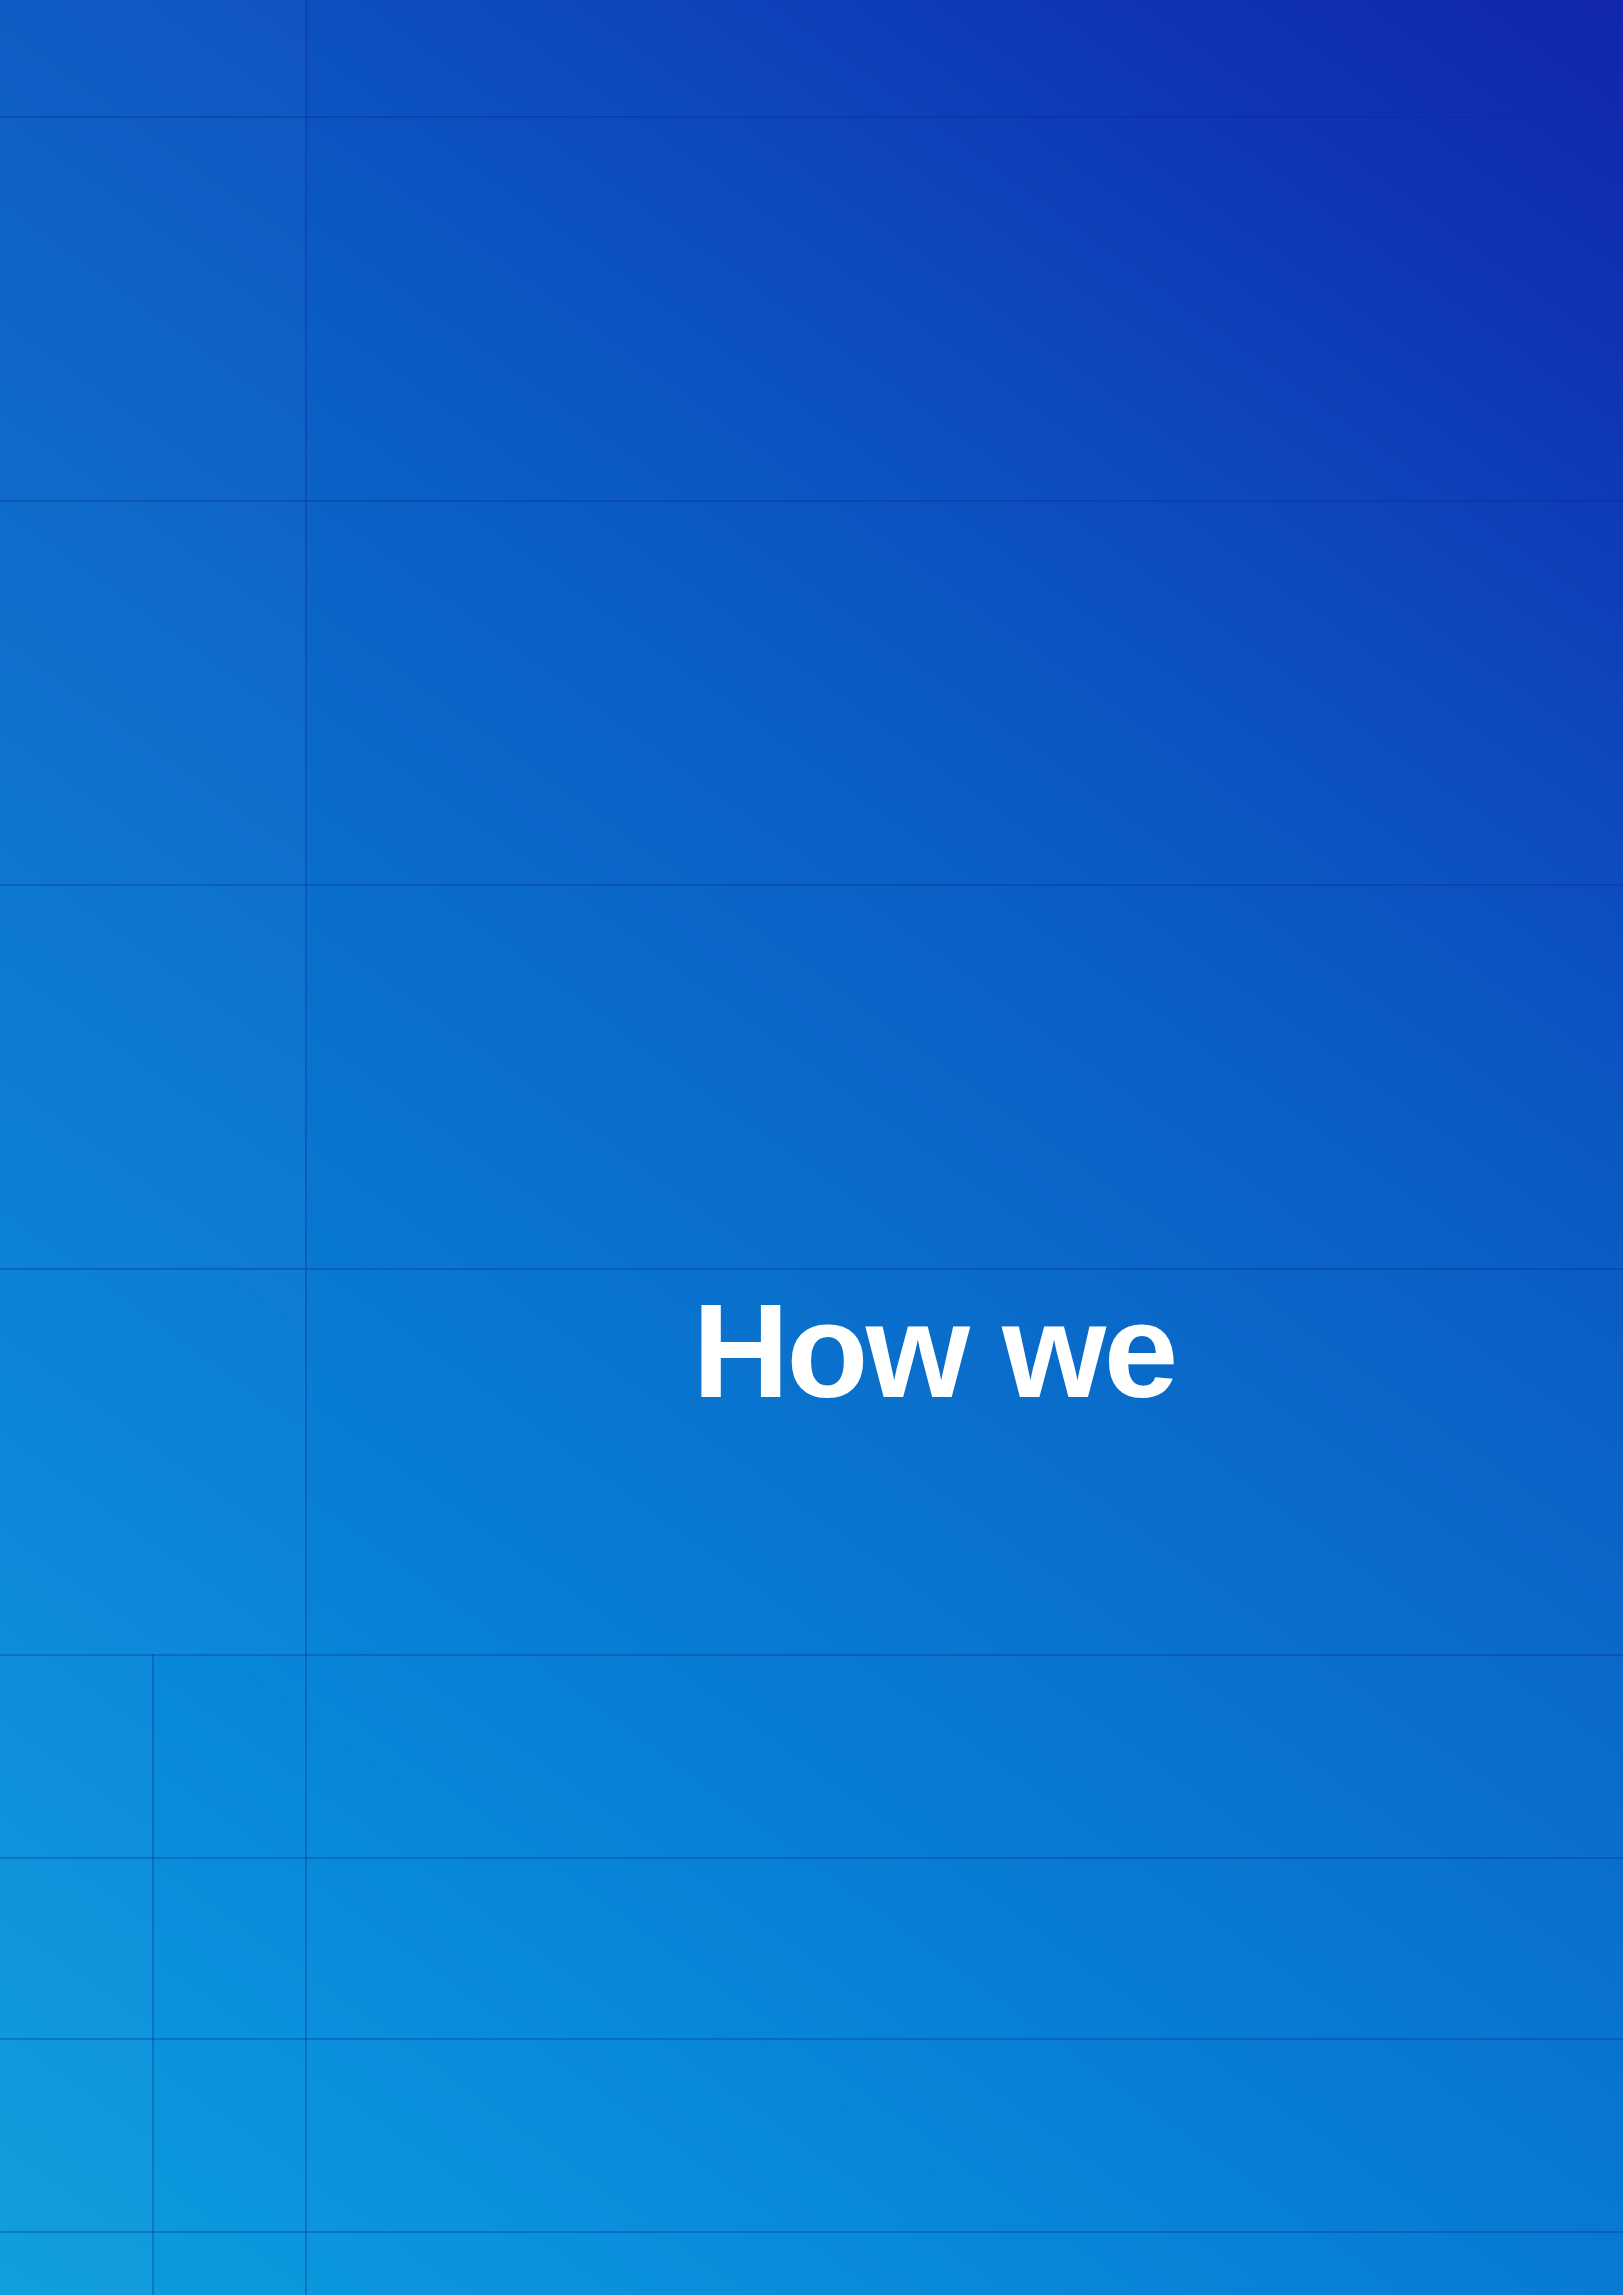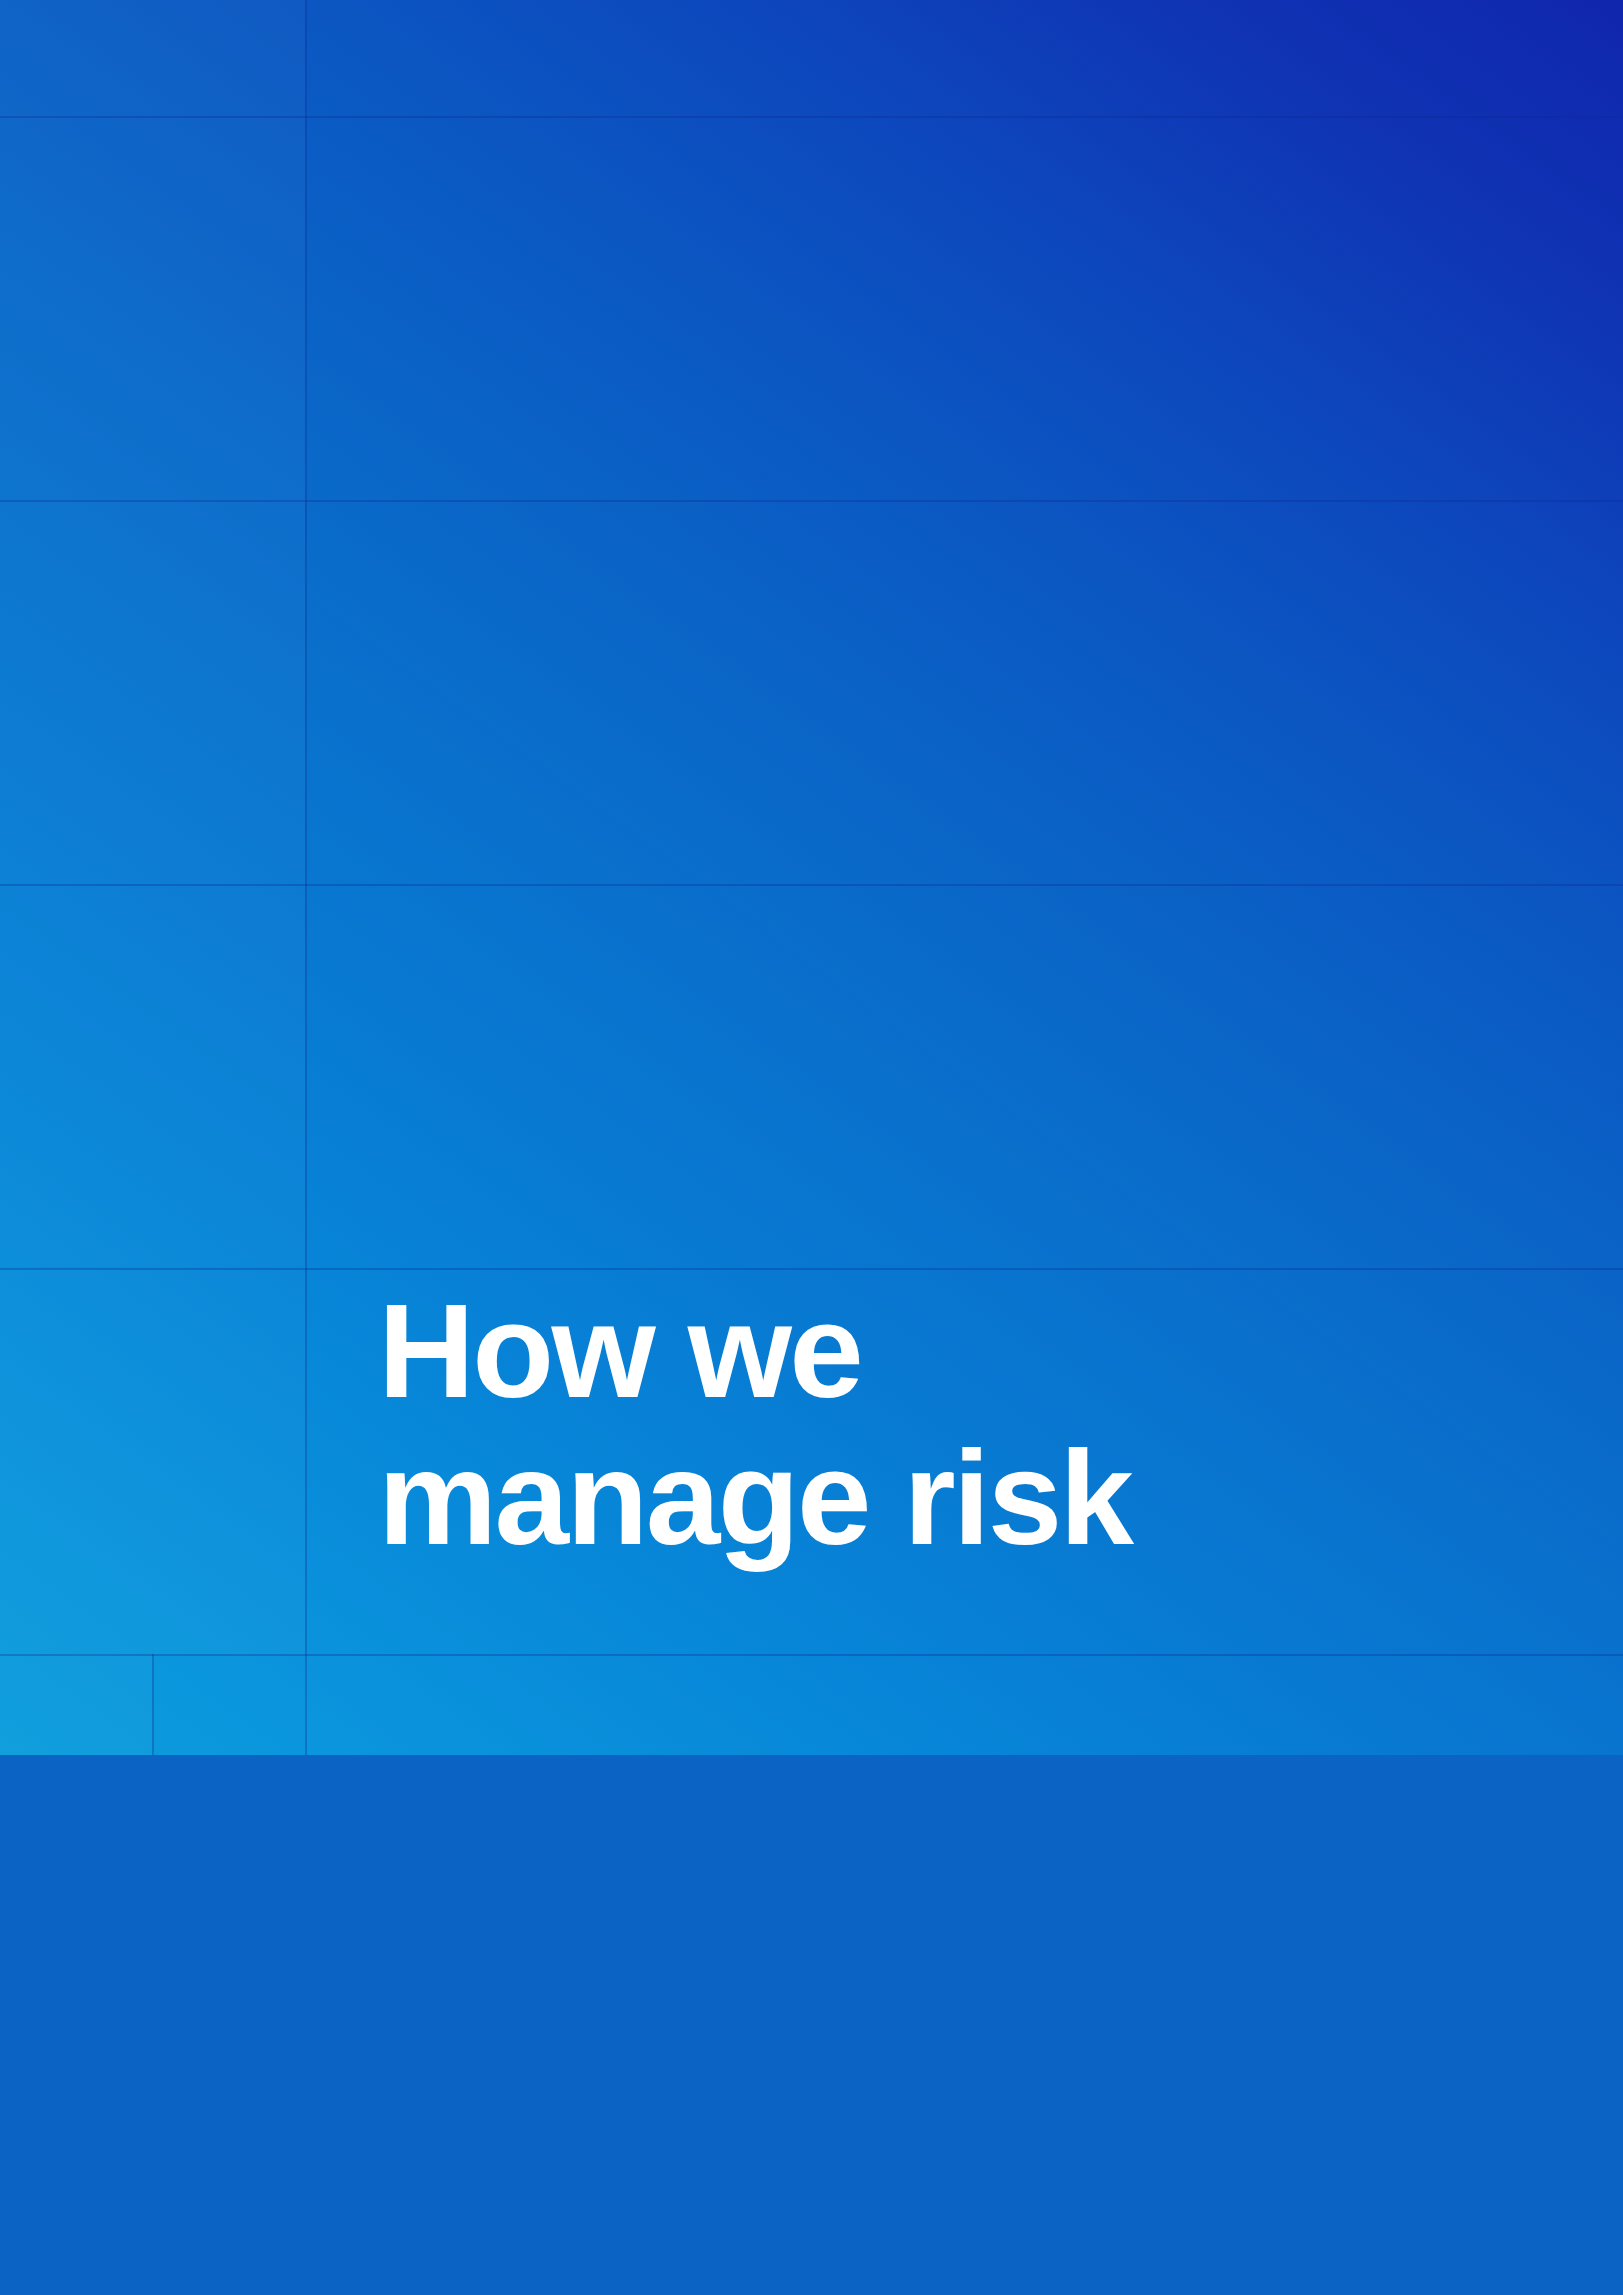--- a/index.html
+++ b/index.html
@@ -5,36 +5,37 @@
 <style>
   html, body {
     margin: 0;
     padding: 0;
     background: #0b63c4;
   }
 
   #page {
     position: relative;
     width: 1623px;
-    height: 1755px;
+    height: 2295px;
     overflow: hidden;
     font-family: "Liberation Sans", sans-serif;
     
     background:
       linear-gradient(216deg,
         #1026ad 0%,
         #0f34b4 11%,
         #0d47bd 22%,
         #0b57c2 33%,
         #0a64c7 44%,
         #0970cc 55%,
         #087ad2 66%,
         #0786d8 77%,
         #0a92dc 88%,
         #0c9ddd 100%);
+    text-align: center;
   }
 
   
   .grid-layer {
     position: absolute;
     inset: 0;
     pointer-events: none;
   }
 
   .gridline-h {
@@ -101,17 +102,16 @@
     <div class="gridline-h" style="top:1857px;width:1623px;"></div>
     <div class="gridline-h" style="top:2038px;width:1623px;"></div>
     <div class="gridline-h" style="top:2231px;width:1623px;"></div>
 
     <div class="gridline-v" style="left:305px;top:0;height:2295px;"></div>
     <div class="gridline-v" style="left:152px;top:1654px;height:641px;"></div>
   </div>
 
   <div class="title-block">
     <span class="title-line">How we</span>
-    <span class="title-line">manage risk</span>
   </div>
 
 </div>
 
 
 </body></html>

